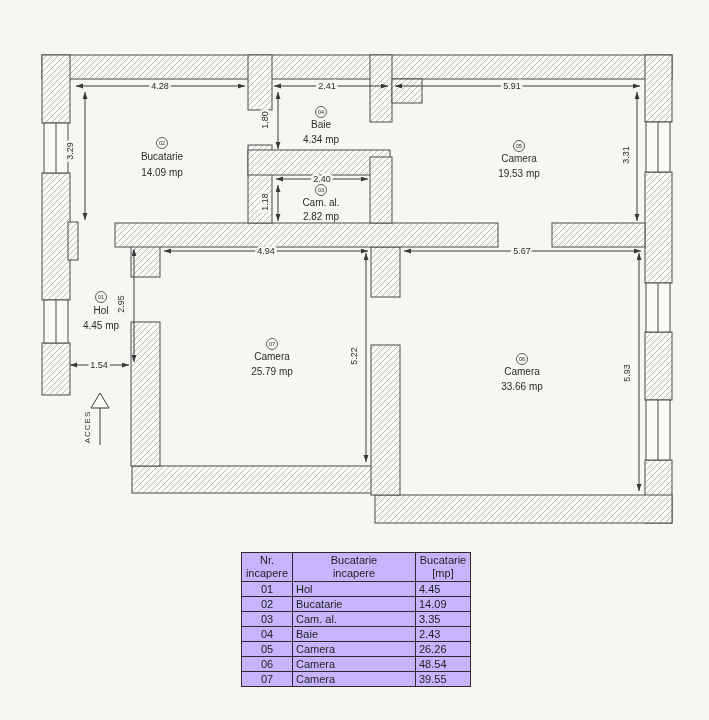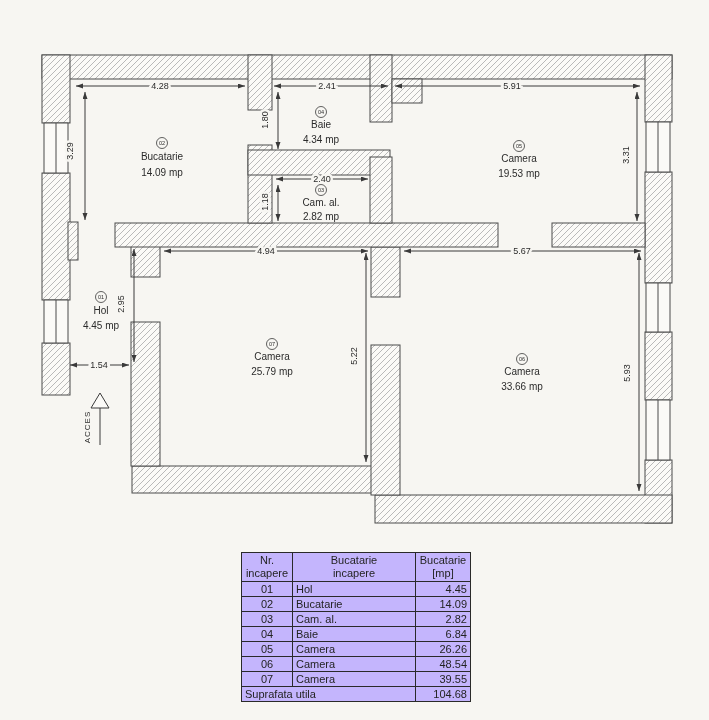--- a/index.html
+++ b/index.html
@@ -35,21 +35,21 @@
   table.areas th, table.areas td{
     border:1px solid #2a2a2a;
     padding:0 3px;
     height:14px;
     line-height:13px;
     font-weight:normal;
   }
   table.areas th{height:auto;padding:1px 3px;}
   .c-nr{width:44px;text-align:center;}
   .c-name{width:116px;text-align:left;}
-  .c-area{width:48px;text-align:right;}
+  .c-area{width:48px;text-align:left;}
   .hdr{text-align:center;}
 </style>
 </head>
 <body>
 
 <div class="plan-wrap">
 <svg width="709" height="545" viewBox="0 0 709 545">
   <defs>
     <pattern id="hatch" width="6" height="6" patternUnits="userSpaceOnUse">
       <rect width="6" height="6" fill="#fbfaf7"></rect>
@@ -222,40 +222,36 @@
       <td class="c-area">4.45</td>
     </tr>
     <tr>
       <td class="c-nr">02</td>
       <td class="c-name">Bucatarie</td>
       <td class="c-area">14.09</td>
     </tr>
     <tr>
       <td class="c-nr">03</td>
       <td class="c-name">Cam. al.</td>
-      <td class="c-area">2.82</td>
+      <td class="c-area">3.35</td>
     </tr>
     <tr>
       <td class="c-nr">04</td>
       <td class="c-name">Baie</td>
-      <td class="c-area">6.84</td>
+      <td class="c-area">2.43</td>
     </tr>
     <tr>
       <td class="c-nr">05</td>
       <td class="c-name">Camera</td>
       <td class="c-area">26.26</td>
     </tr>
     <tr>
       <td class="c-nr">06</td>
       <td class="c-name">Camera</td>
       <td class="c-area">48.54</td>
     </tr>
     <tr>
       <td class="c-nr">07</td>
       <td class="c-name">Camera</td>
       <td class="c-area">39.55</td>
     </tr>
-    <tr>
-      <td colspan="2" style="text-align:left">Suprafata utila</td>
-      <td class="c-area">104.68</td>
-    </tr>
   </tbody>
 </table>
 
 </body></html>

